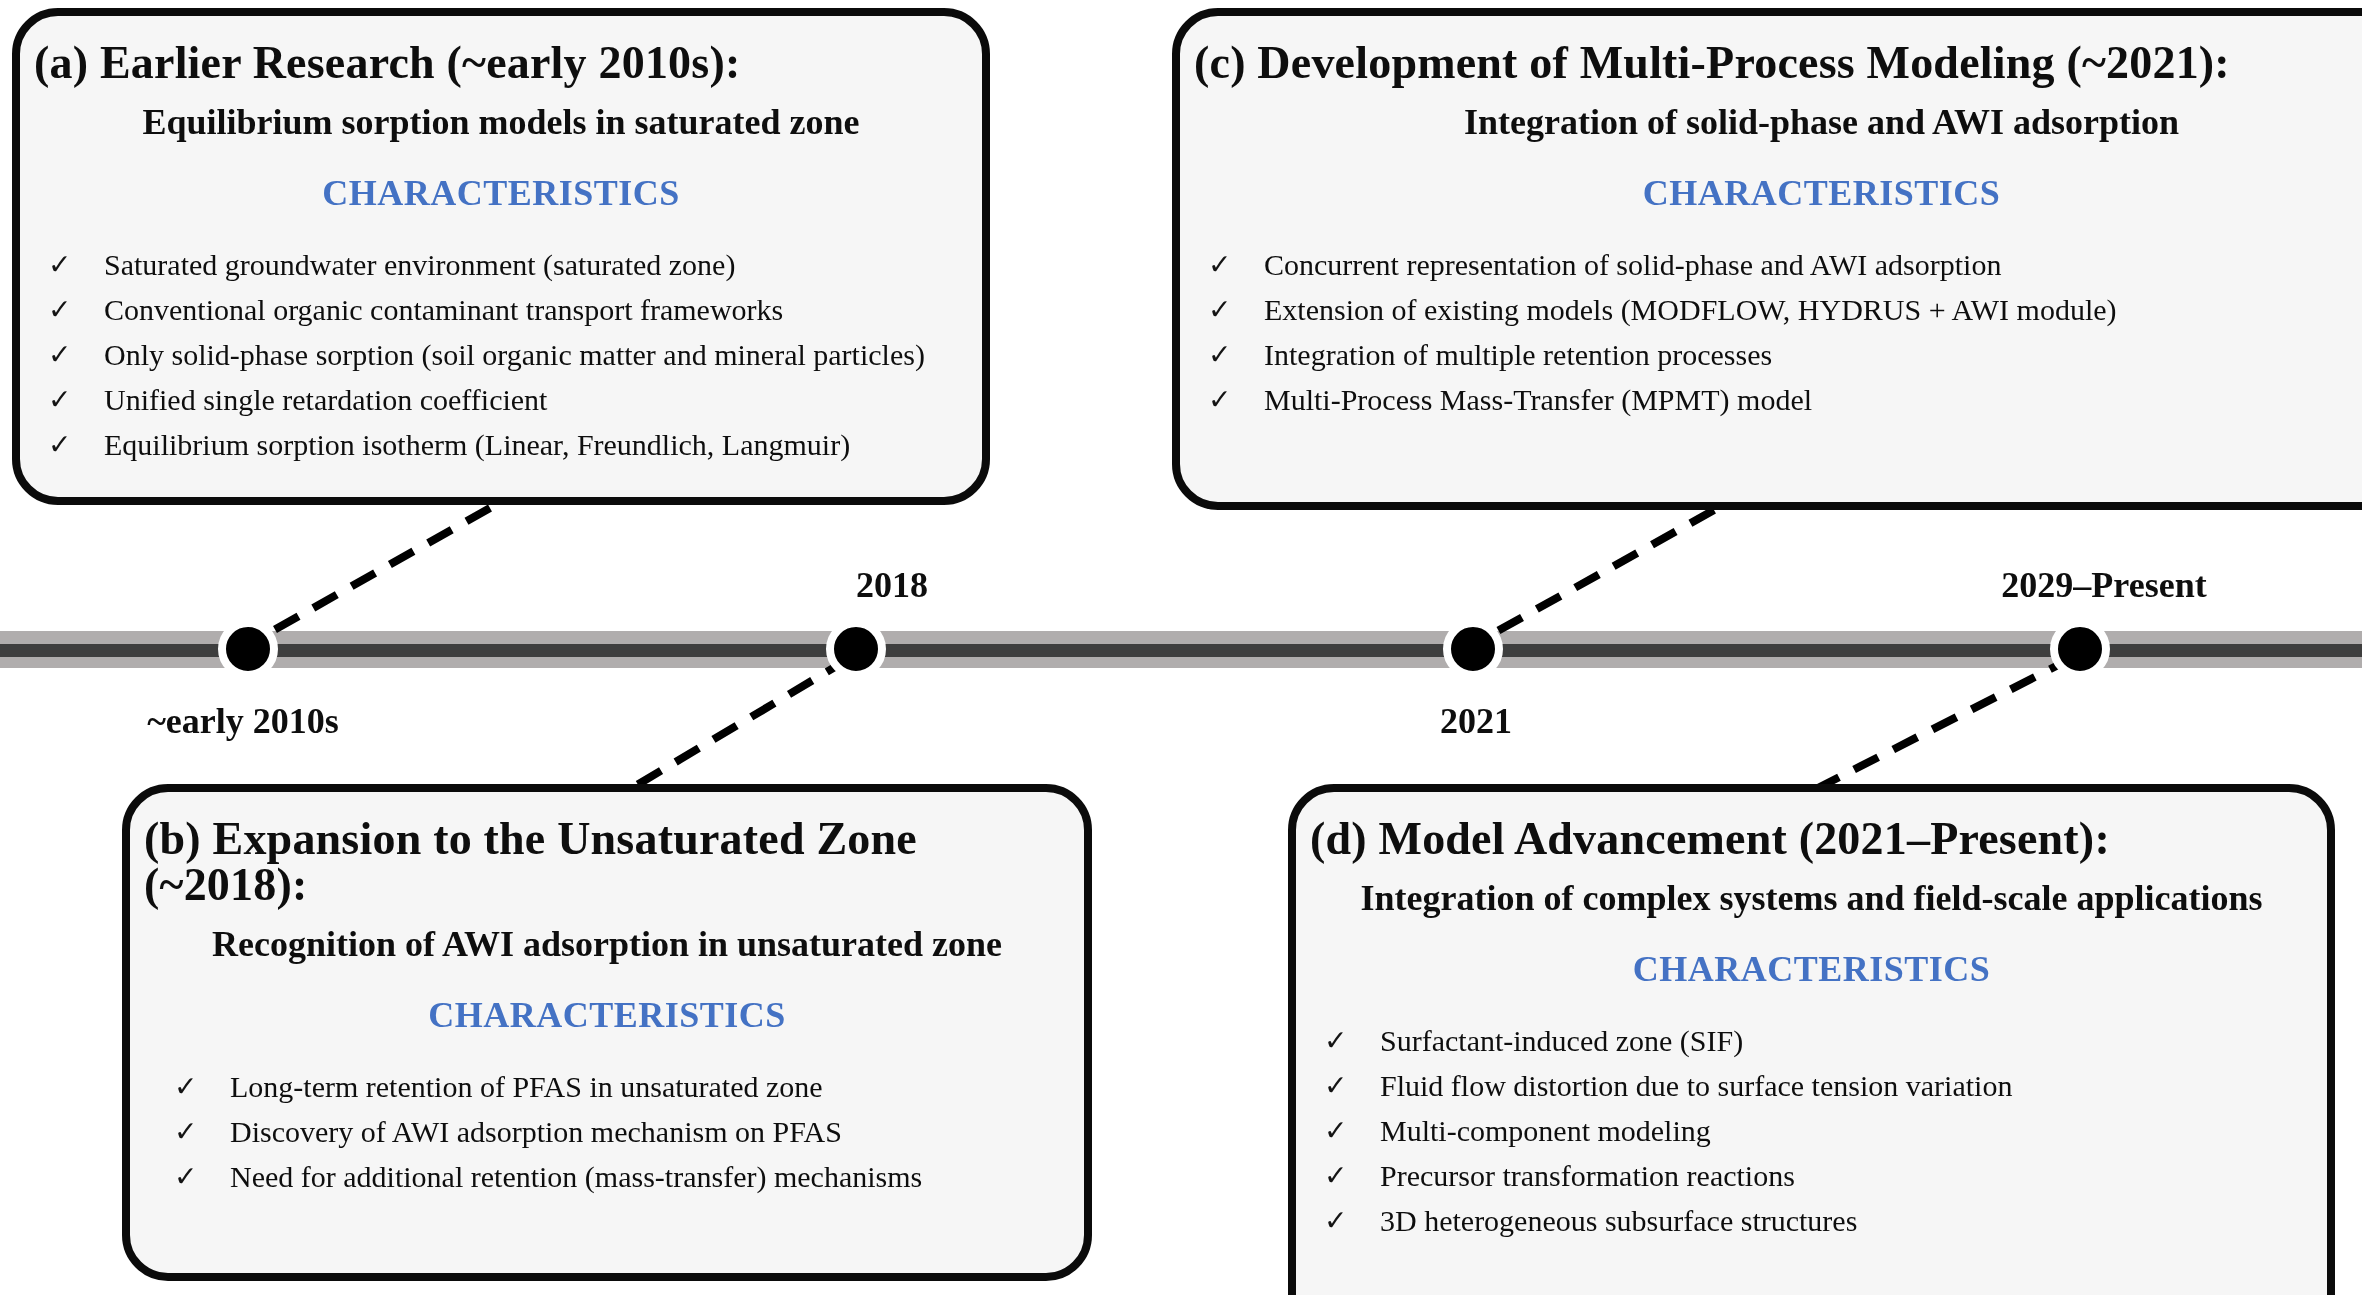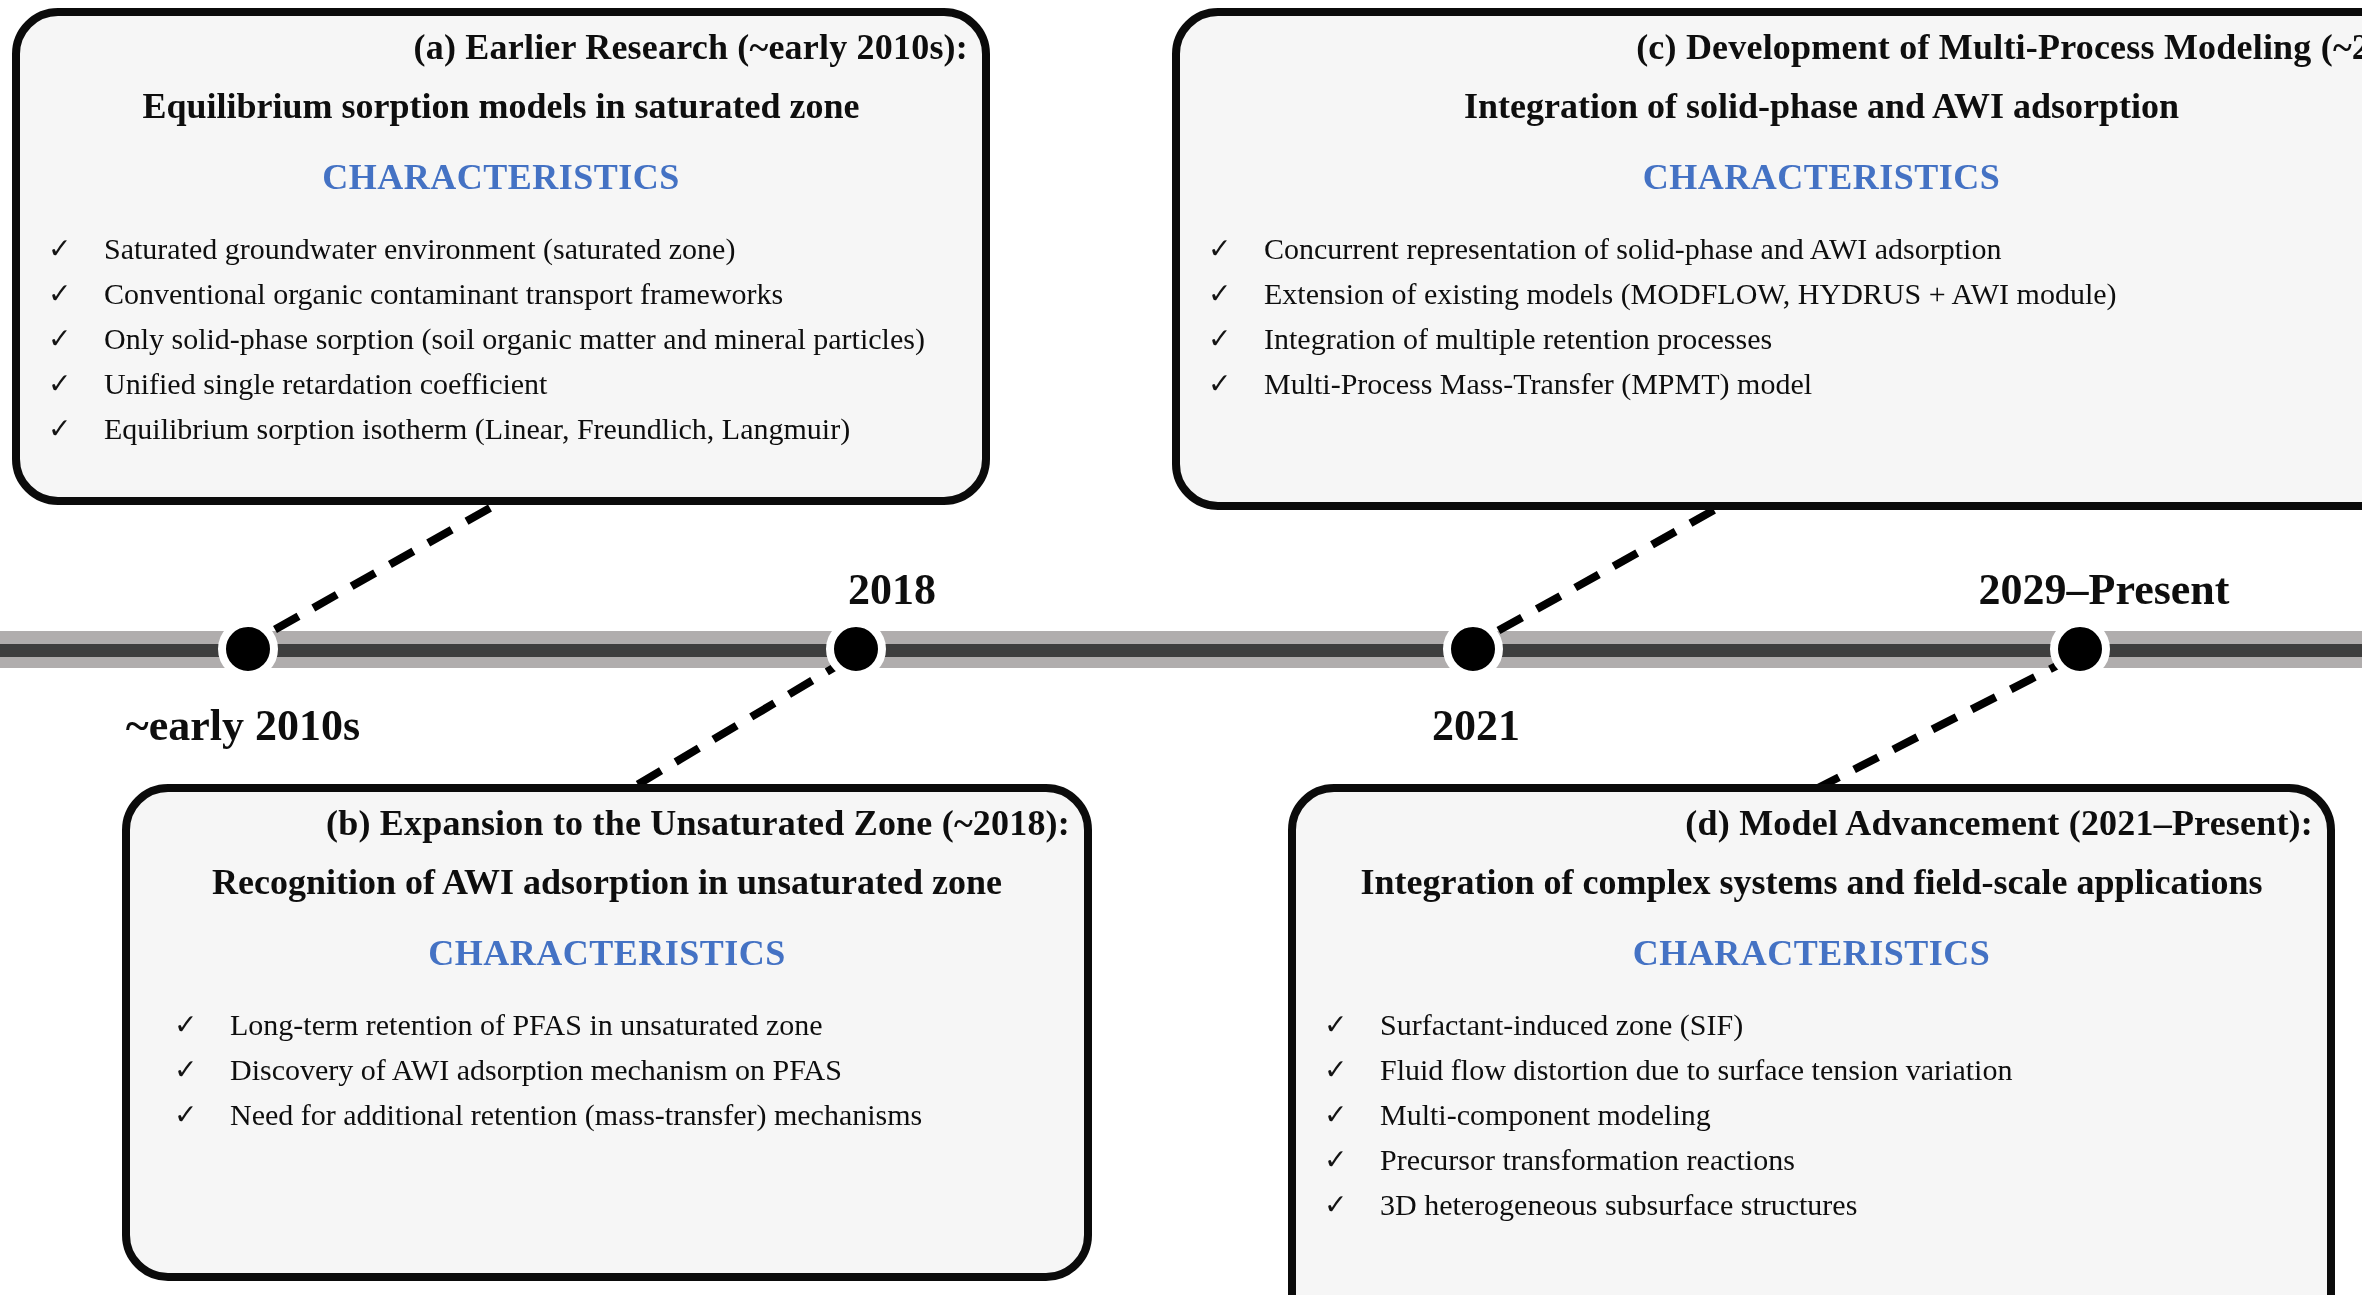--- a/index.html
+++ b/index.html
@@ -21,25 +21,25 @@
     border-radius: 46px;
     box-sizing: border-box;
     z-index: 3;
   }
   .box-a { left: 12px;   top: 8px;   width: 978px;  height: 497px; }
   .box-c { left: 1172px; top: 8px;   width: 1299px; height: 502px; }
   .box-b { left: 122px;  top: 784px; width: 970px;  height: 497px; }
   .box-d { left: 1288px; top: 784px; width: 1047px; height: 563px; }
 
   .box h2 {
-    margin: 8px 14px 0;
-    font-size: 36px;
+    margin: 24px 14px 0;
+    font-size: 46px;
     line-height: 46px;
     font-weight: bold;
-    text-align: right;
+    text-align: left;
     letter-spacing: 0.2px;
   }
   .box h3 {
     margin: 14px 14px 0;
     font-size: 36px;
     line-height: 44px;
     font-weight: bold;
     text-align: center;
   }
   .box .char-heading {
@@ -93,21 +93,21 @@
     transform: translate(-50%, -50%);
   }
   .node-1 { left: 248px;  top: 649px; }
   .node-2 { left: 856px;  top: 649px; }
   .node-3 { left: 1473px; top: 649px; }
   .node-4 { left: 2080px; top: 649px; }
 
   .tl-label {
     position: absolute;
     transform: translateX(-50%);
-    font-size: 44px;
+    font-size: 36px;
     font-weight: bold;
     white-space: nowrap;
     z-index: 4;
   }
   .tl-label-1 { left: 243px;  top: 700px; }
   .tl-label-2 { left: 892px;  top: 564px; }
   .tl-label-3 { left: 1476px; top: 700px; }
   .tl-label-4 { left: 2104px; top: 564px; }
 
   .connectors {

